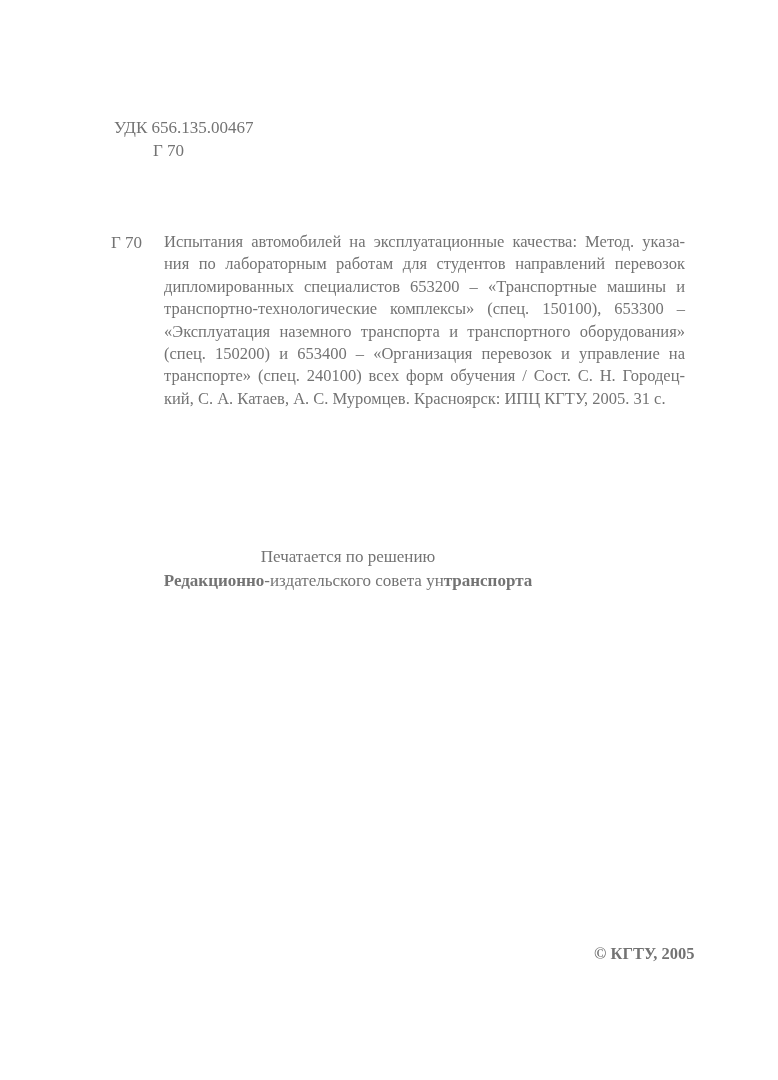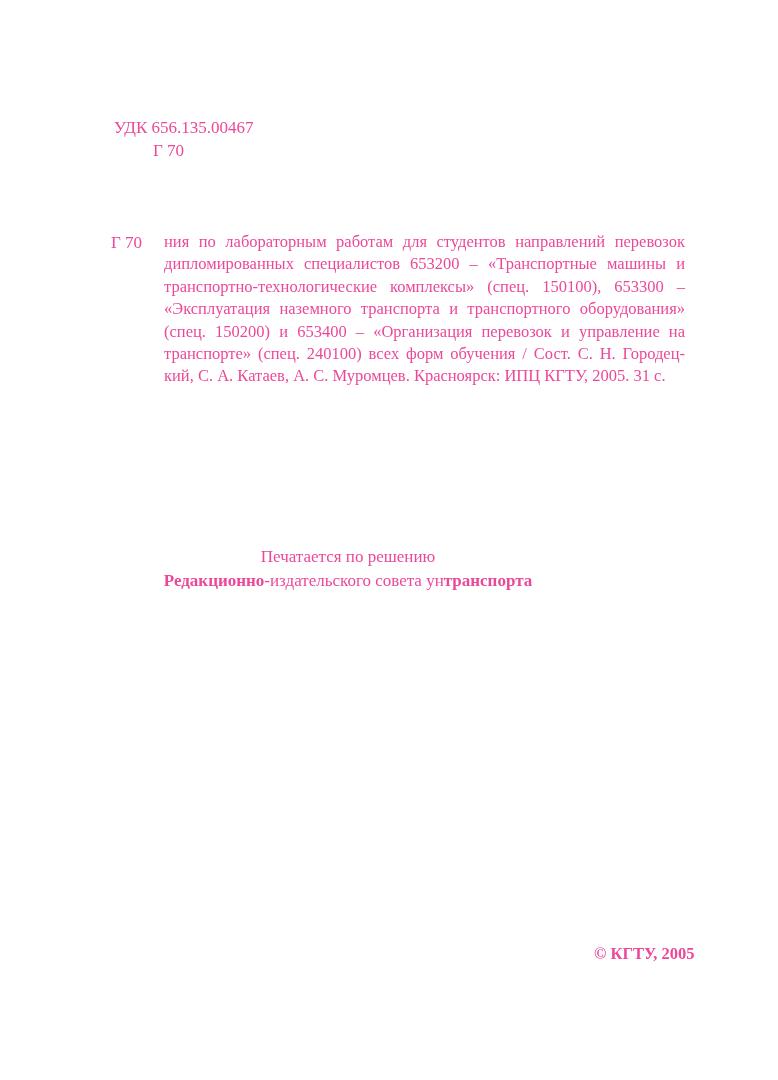--- a/index.html
+++ b/index.html
@@ -6,21 +6,21 @@
     margin: 0;
     padding: 0;
     background: #ffffff;
   }
   .page {
     position: relative;
     width: 778px;
     height: 1080px;
     background: #ffffff;
     font-family: "Liberation Serif", "DejaVu Serif", serif;
-    color: #ec4899;
+    color: #737373;
     overflow: hidden;
   }
   .udk-block {
     position: absolute;
     left: 114px;
     top: 116px;
     font-size: 17px;
     line-height: 23px;
     white-space: nowrap;
   }
@@ -88,20 +88,21 @@
 
   <div class="udk-block">
     <div>УДК 656.135.00467</div>
     <div class="bbk-top">Г 70</div>
   </div>
 
 
   <div class="entry-code">Г 70</div>
 
   <div class="entry-body">
+    <div class="jline">Испытания автомобилей на эксплуатационные качества: Метод. указа-</div>
     <div class="jline">ния по лабораторным работам для студентов направлений перевозок</div>
     <div class="jline">дипломированных специалистов 653200 – «Транспортные машины и</div>
     <div class="jline">транспортно-технологические комплексы» (спец. 150100), 653300 –</div>
     <div class="jline">«Эксплуатация наземного транспорта и транспортного оборудования»</div>
     <div class="jline">(спец. 150200) и 653400 – «Организация перевозок и управление на</div>
     <div class="jline">транспорте» (спец. 240100) всех форм обучения / Сост. С. Н. Городец-</div>
     <div class="jline last">кий, С. А. Катаев, А. С. Муромцев. Красноярск: ИПЦ КГТУ, 2005. 31 с.</div>
   </div>
 
   <div class="imprint">

